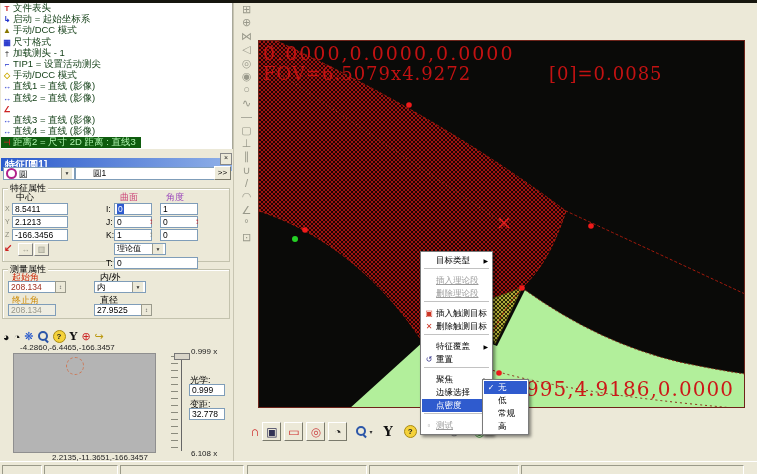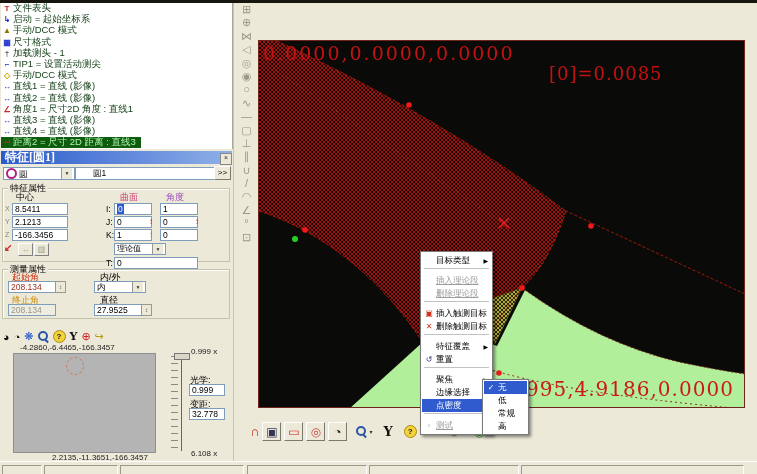--- a/index.html
+++ b/index.html
@@ -6,23 +6,23 @@
   .scr{position:relative;width:757px;height:474px;background:#ece9d8;overflow:hidden;
        font-family:"Liberation Sans",sans-serif;color:#000;}
   .topstrip{position:absolute;left:0;top:0;width:757px;height:3px;background:#16160e;}
   
   .tree{position:absolute;left:1px;top:3px;width:231px;height:146px;background:#fff;
         border-right:1px solid #a8a89a;overflow:hidden;}
   .trow{height:11.2px;display:flex;align-items:center;font-size:9.5px;white-space:nowrap;color:#16421a;}
   .trow .ti{width:12px;text-align:center;font-size:8px;font-weight:bold;flex:0 0 12px;}
   .trow.hl{background:#0e5c0e;color:#aef3ae;width:fit-content;padding-right:5px;}
   
-  .ftitle{position:absolute;left:1px;top:151px;width:231px;height:13px;
-          background:linear-gradient(90deg,#2a5acc,#8fb0e8);color:#fff;font-size:12px;
-          font-weight:bold;line-height:13px;padding-left:4px;box-sizing:border-box;font-family:Liberation Serif, serif;}
+  .ftitle{position:absolute;left:1px;top:158px;width:231px;height:13px;
+          background:linear-gradient(90deg,#2a5acc,#8fb0e8);color:#fff;font-size:10px;
+          font-weight:bold;line-height:13px;padding-left:4px;box-sizing:border-box;}
   .fclose{position:absolute;left:220px;top:153px;width:10px;height:10px;background:#ece9d8;
           border:1px solid #888;font-size:7px;line-height:8px;text-align:center;color:#222;}
   .fld{position:absolute;background:#fff;border:1px solid #7f9db9;font-size:8.5px;
        line-height:10px;padding:0 2px;overflow:hidden;white-space:nowrap;box-sizing:content-box;}
   .fld.dis{background:#eeede2;color:#979789;}
   .combo{display:flex;align-items:center;}
   .dbtn{margin-left:auto;width:10px;height:100%;background:#ece9d8;border-left:1px solid #9a9a8c;
         font-size:5px;text-align:center;line-height:11px;color:#333;}
   .ring{width:7px;height:7px;border:2px solid #b0208a;border-radius:50%;margin-right:2px;flex:0 0 7px;}
   .gbox{position:absolute;border:1px solid #c3c2ad;box-shadow:1px 1px 0 #fff inset;}
@@ -123,21 +123,20 @@
       <div class="trow">
       <span class="ti" style="color: rgb(34, 51, 204);">↔</span>
       <span class="tl">直线1 = 直线 (影像)</span>
     </div>
       <div class="trow">
       <span class="ti" style="color: rgb(34, 51, 204);">↔</span>
       <span class="tl">直线2 = 直线 (影像)</span>
     </div>
       <div class="trow">
       <span class="ti" style="color: rgb(204, 34, 34);">∠</span>
-      <span class="tl">角度1 = 尺寸2D 角度 : 直线1</span>
     </div>
       <div class="trow">
       <span class="ti" style="color: rgb(34, 51, 204);">↔</span>
       <span class="tl">直线3 = 直线 (影像)</span>
     </div>
       <div class="trow">
       <span class="ti" style="color: rgb(34, 51, 204);">↔</span>
       <span class="tl">直线4 = 直线 (影像)</span>
     </div>
       <div class="trow hl">
@@ -334,20 +333,21 @@
       <path d="M14,28 L241,180" stroke="#7a4a22" stroke-width="1" stroke-dasharray="1,3"></path>
       <path d="M240,177 L250,187 M250,177 L240,187" stroke="#e02020" stroke-width="1.6"></path>
       <circle cx="150" cy="64" r="2.8" fill="#ef1a1a"></circle>
       <circle cx="46" cy="189" r="2.8" fill="#ef1a1a"></circle>
       <circle cx="332" cy="185" r="2.8" fill="#ef1a1a"></circle>
       <circle cx="263" cy="247" r="2.8" fill="#ef1a1a"></circle>
       <circle cx="240" cy="332" r="2.8" fill="#ef1a1a"></circle>
       <circle cx="36" cy="198" r="3" fill="#25d025"></circle>
     </svg>
     <div class="rtxt" style="left:4px;top:1px;font-size:19px;letter-spacing:2px;">0.0000,0.0000,0.0000</div>
+    <div class="rtxt" style="left:4px;top:22px;font-size:18px;letter-spacing:1px;">FOV=6.5079x4.9272</div>
     <div class="rtxt" style="left:290px;top:22px;font-size:18px;letter-spacing:1px;">[0]=0.0085</div>
     <div class="rtxt" style="left:267px;top:336px;font-size:20px;letter-spacing:1px;color:#cc1818;">995,4.9186,0.0000</div>
   </div>
 
   <div class="btb">
     <span class="g" style="color:#cc2222;font-weight:bold;">∩</span>
     <span class="tbtn" style="color:#333355;">▣</span>
     <span class="tbtn" style="color:#cc2222;">▭</span>
     <span class="tbtn" style="color:#cc4444;">◎</span>
     <span class="tbtn" style="color:#222;">◔</span>

